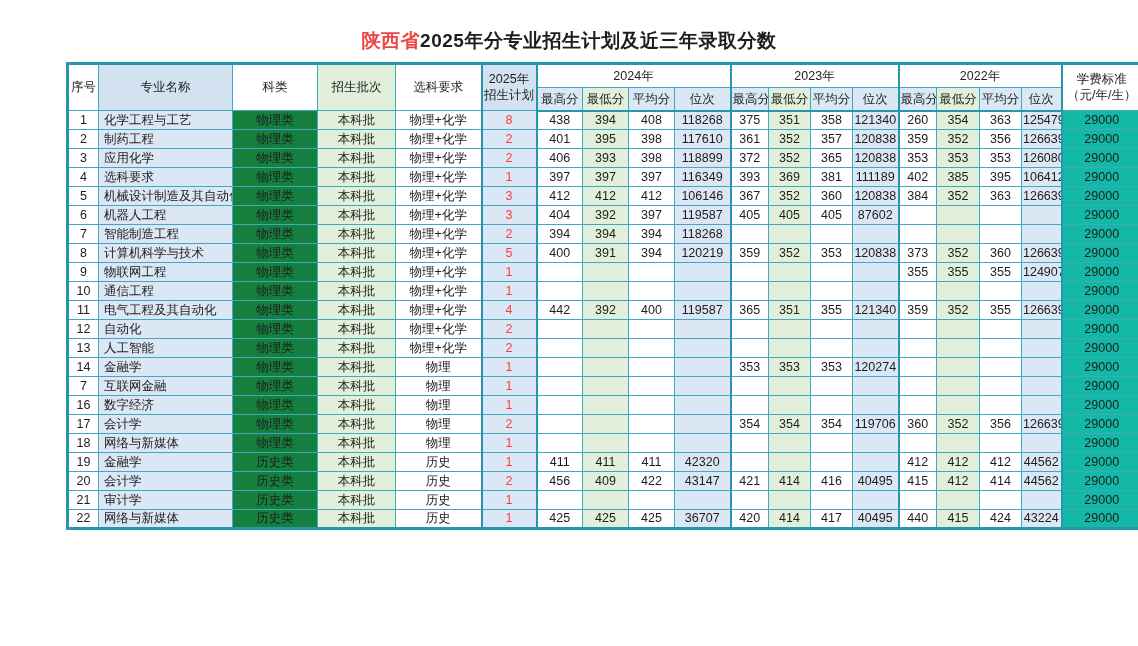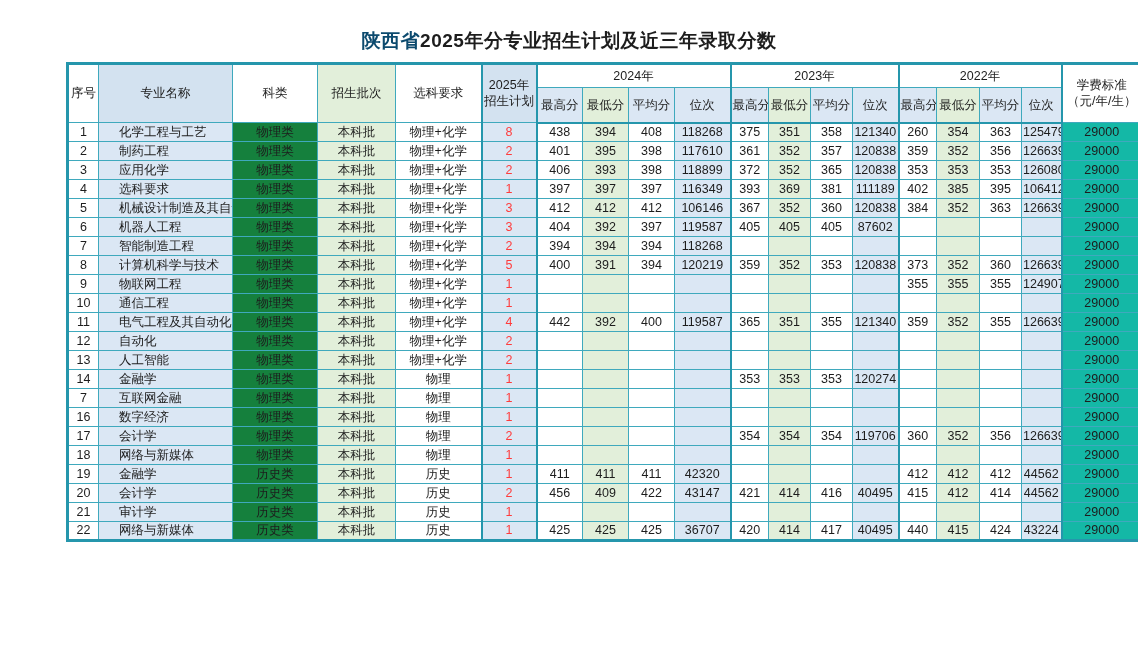--- a/index.html
+++ b/index.html
@@ -20,51 +20,51 @@
     font-family:"Liberation Sans","DejaVu Sans",sans-serif;
     color:var(--ink);
     overflow:hidden;
   }
   .title{
     position:absolute;top:28px;left:0;width:1138px;
     text-align:center;
     font-size:19px;font-weight:bold;
     letter-spacing:0.5px;
   }
-  .title .red{color:#0c4a6e;}
+  .title .red{color:#ef4444;}
   .tablewrap{position:absolute;top:62px;left:30px;margin-left:36px;}
   table{
     border-collapse:collapse;
     table-layout:fixed;
     width:1075px;
     font-size:12.5px;
   }
   th,td{
     border:1px solid var(--line);
     text-align:center;
     vertical-align:middle;
     padding:0 1px;
     height:19px;
     line-height:1.15;
     overflow:hidden;
     white-space:nowrap;
     font-weight:normal;
   }
   table{border:3px solid var(--line-thick);}
   thead th{height:24px;font-size:12.5px;}
-  thead tr.sub th{height:35px;border-bottom:2px solid var(--line-thick);}
+  thead tr.sub th{height:23px;border-bottom:2px solid var(--line-thick);}
   .grp{border-left:2px solid var(--line-thick);}
   
   th.h-white{background:#ffffff;}
   th.h-blue{background:var(--hblue);}
   th.h-green{background:var(--green);}
   th.h-lite{background:var(--blue);}
   
   td.c-no{background:#ffffff;}
-  td.c-major{background:var(--blue);text-align:left;padding-left:20px;}
+  td.c-major{background:var(--blue);text-align:left;padding-left:5px;}
   td.c-cat{background:#15803d;}
   td.c-batch{background:var(--green);}
   td.c-subj{background:#ffffff;}
   td.c-plan{background:var(--blue);color:var(--plan-red);}
   td.s-hi{background:#ffffff;}
   td.s-lo{background:var(--green);}
   td.s-avg{background:#ffffff;}
   td.s-rank{background:var(--blue);}
   td.c-fee{background:#14b8a6;}
   .twolines{line-height:1.25;white-space:normal;}

